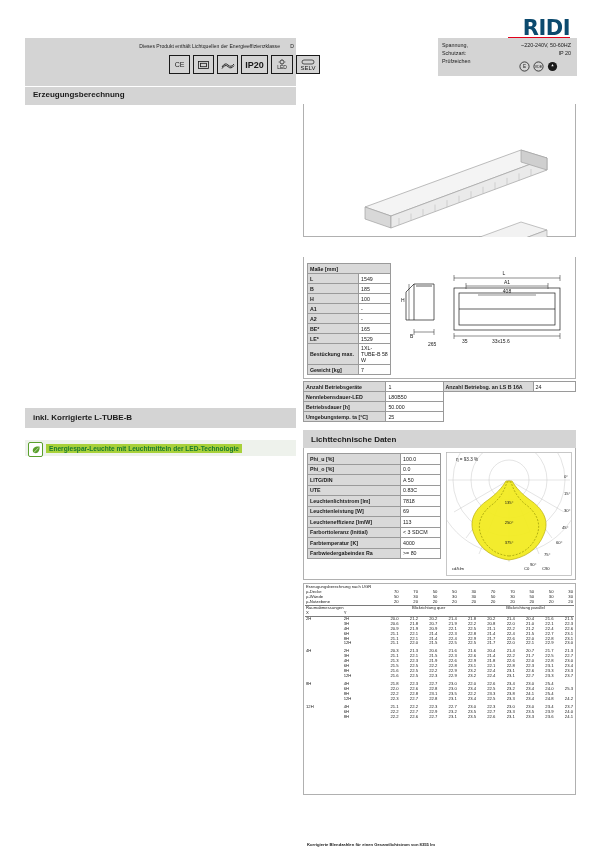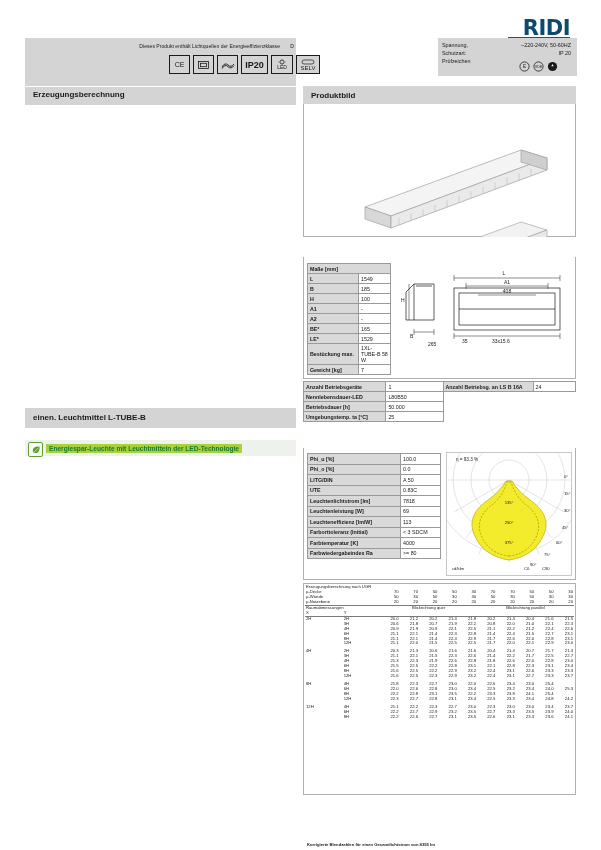--- a/index.html
+++ b/index.html
@@ -368,21 +368,20 @@
     <svg width="11" height="11" viewBox="0 0 11 11">
         <circle cx="5.5" cy="5.5" r="4.6" fill="none" stroke="#1a1a1a" stroke-width="0.8"></circle>
         <text x="5.5" y="7" font-size="3.6" text-anchor="middle" fill="#1a1a1a" font-family="Liberation Sans">VDE</text>
       </svg>
     <svg width="11" height="11" viewBox="0 0 11 11">
         <circle cx="5.5" cy="5.5" r="4.6" fill="#1a1a1a"></circle>
         <path d="M3 7.5h5M5.5 3l1.2 2.2H4.3z" fill="#fff"></path>
       </svg>
   </div>
 
-  <div class="sec-bar" id="sec-produktbild">Produktbild</div>
   <div class="panel" id="panel-produktbild"></div>
   <div class="lum-wrap">
     <svg width="273" height="133" viewBox="0 0 273 133">
 
       <g>
         <polygon points="40,180 40,180" fill="none"></polygon>
 
         <polygon points="62,175 218,118 244,126 88,184" fill="#f2f2f2" stroke="#9a9a9a" stroke-width="0.6"></polygon>
 
         <polygon points="62,175 88,184 88,196 62,187" fill="#dddddd" stroke="#9a9a9a" stroke-width="0.6"></polygon>
@@ -548,20 +547,21 @@
     </tr>
     <tr>
       <td class="lbl">Umgebungstemp. ta [°C]</td>
       <td class="val">25</td>
       <td style="border:none;background:#fff;"></td>
       <td style="border:none;background:#fff;"></td>
     </tr>
   </tbody>
     </table>
 
+  <div class="sec-bar" id="sec-licht">Lichttechnische Daten</div>
   <div class="panel" id="panel-licht"></div>
 
   <table class="licht-table">
     <tbody>
         <tr>
           <td class="lbl">Phi_u [%]</td>
           <td>100.0</td>
         </tr>
     <tr>
           <td class="lbl">Phi_o [%]</td>
@@ -640,21 +640,21 @@
       <text x="110" y="92" font-size="4.2" fill="#1a1a1a" font-family="Liberation Sans">60°</text>
       <text x="98" y="104" font-size="4.2" fill="#1a1a1a" font-family="Liberation Sans">75°</text>
       <text x="84" y="114" font-size="4.2" fill="#1a1a1a" font-family="Liberation Sans">90°</text>
       <text x="6" y="118" font-size="4.2" fill="#1a1a1a" font-family="Liberation Sans">cd/klm</text>
       <text x="78" y="118" font-size="4.2" fill="#1a1a1a" font-family="Liberation Sans">C0</text>
       <text x="96" y="118" font-size="4.2" fill="#1a1a1a" font-family="Liberation Sans">C90</text>
     </svg>
   </div>
 
   <div class="inkl-bar"></div>
-  <div class="inkl-label">einen. Leuchtmittel L-TUBE-B</div>
+  <div class="inkl-label">inkl. Korrigierte L-TUBE-B</div>
   <div class="green-row"></div>
   <div class="green-icon">
     <svg width="10" height="10" viewBox="0 0 10 10">
         <path d="M8.5,1.5 C4,1 1.5,3.2 1.8,6 C2.1,8.3 5.2,9 7,7.2 C8.7,5.5 8.8,3.2 8.5,1.5 Z" fill="#5aa02c"></path>
         <path d="M7.6,2.6 L2.6,7.8" stroke="#ffffff" stroke-width="0.6"></path>
       </svg>
   </div>
   <div class="green-text">Energiespar-Leuchte mit Leuchtmitteln der LED-Technologie</div>
 
   <div class="panel" id="panel-ugr"></div>

